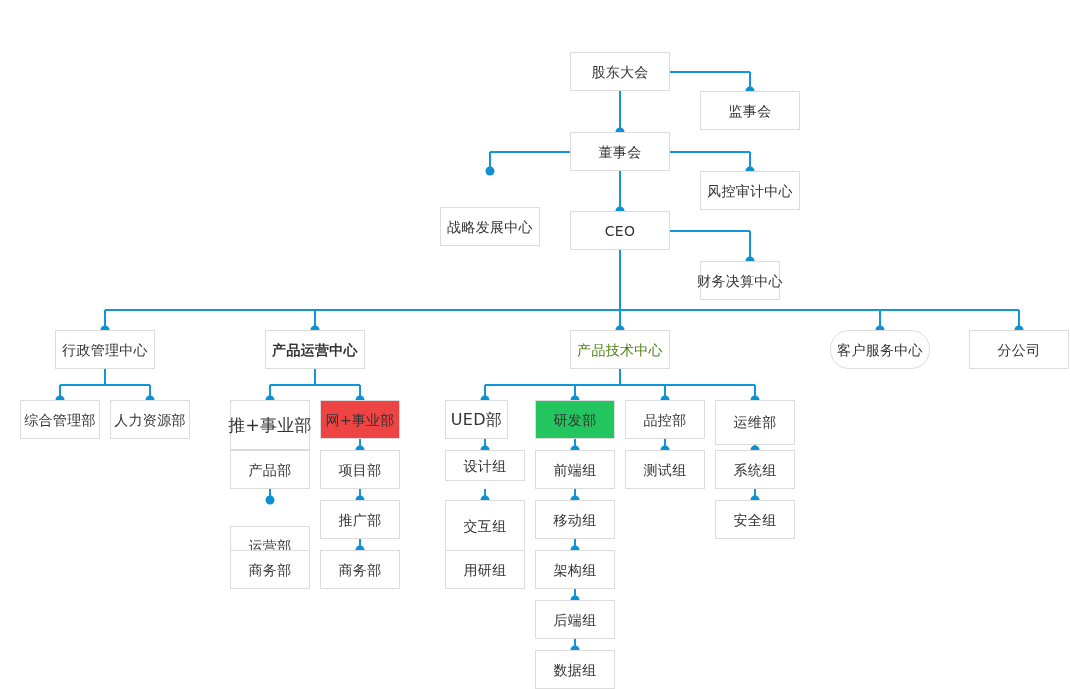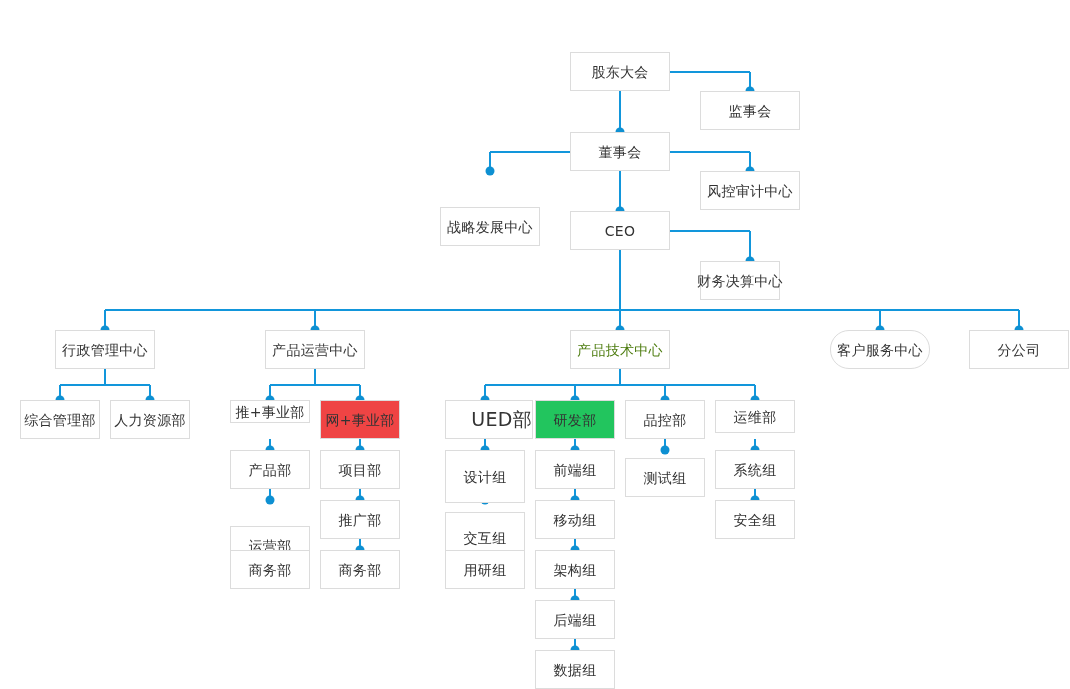--- a/index.html
+++ b/index.html
@@ -155,39 +155,39 @@
       </div>
       <div class="node" style="left: 570px; top: 211px; width: 100px; height: 39px; border-color: rgb(220, 220, 220); background: rgb(255, 255, 255); color: rgb(51, 51, 51); font-size: 14px;">
         <span class="node-label">CEO</span>
       </div>
       <div class="node" style="left: 700px; top: 261px; width: 80px; height: 39px; border-color: rgb(220, 220, 220); background: rgb(255, 255, 255); color: rgb(51, 51, 51); font-size: 14px;">
         <span class="node-label">财务决算中心</span>
       </div>
       <div class="node" style="left: 55px; top: 330px; width: 100px; height: 39px; border-color: rgb(220, 220, 220); background: rgb(255, 255, 255); color: rgb(51, 51, 51); font-size: 14px;">
         <span class="node-label">行政管理中心</span>
       </div>
-      <div class="node" style="left: 265px; top: 330px; width: 100px; height: 39px; border-color: rgb(220, 220, 220); background: rgb(255, 255, 255); color: rgb(51, 51, 51); font-size: 14px;">
+      <div class="node" style="left: 265px; top: 330px; width: 100px; height: 39px; border-color: rgb(220, 220, 220); background: rgb(255, 255, 255); color: rgb(51, 51, 51); font-size: 14px; font-weight: bold;">
         <span class="node-label">产品运营中心</span>
       </div>
       <div class="node" style="left: 570px; top: 330px; width: 100px; height: 39px; border-color: rgb(220, 220, 220); background: rgb(255, 255, 255); color: #4d7c0f; font-size: 14px;">
         <span class="node-label">产品技术中心</span>
       </div>
       <div class="node" style="left: 830px; top: 330px; width: 100px; height: 39px; border-color: rgb(220, 220, 220); background: rgb(255, 255, 255); color: rgb(51, 51, 51); font-size: 14px; border-radius: 19px;">
         <span class="node-label">客户服务中心</span>
       </div>
       <div class="node" style="left: 969px; top: 330px; width: 100px; height: 39px; border-color: rgb(220, 220, 220); background: rgb(255, 255, 255); color: rgb(51, 51, 51); font-size: 14px;">
         <span class="node-label">分公司</span>
       </div>
       <div class="node" style="left: 20px; top: 400px; width: 80px; height: 39px; border-color: rgb(220, 220, 220); background: rgb(255, 255, 255); color: rgb(51, 51, 51); font-size: 14px;">
         <span class="node-label">综合管理部</span>
       </div>
       <div class="node" style="left: 110px; top: 400px; width: 80px; height: 39px; border-color: rgb(220, 220, 220); background: rgb(255, 255, 255); color: rgb(51, 51, 51); font-size: 14px;">
         <span class="node-label">人力资源部</span>
       </div>
-      <div class="node" style="left: 230px; top: 400px; width: 80px; height: 23px; border-color: rgb(220, 220, 220); background: rgb(255, 255, 255); color: rgb(51, 51, 51); font-size: 14px;">
+      <div class="node" style="left: 230px; top: 400px; width: 80px; height: 50px; border-color: rgb(220, 220, 220); background: rgb(255, 255, 255); color: rgb(51, 51, 51); font-size: 17px;">
         <span class="node-label">推+事业部</span>
       </div>
       <div class="node" style="left: 320px; top: 400px; width: 80px; height: 39px; border-color: rgb(220, 220, 220); background: #ef4444; color: rgb(51, 51, 51); font-size: 14px;">
         <span class="node-label">网+事业部</span>
       </div>
       <div class="node" style="left: 230px; top: 450px; width: 80px; height: 39px; border-color: rgb(220, 220, 220); background: rgb(255, 255, 255); color: rgb(51, 51, 51); font-size: 14px;">
         <span class="node-label">产品部</span>
       </div>
       <div class="node" style="left: 320px; top: 450px; width: 80px; height: 39px; border-color: rgb(220, 220, 220); background: rgb(255, 255, 255); color: rgb(51, 51, 51); font-size: 14px;">
         <span class="node-label">项目部</span>
@@ -197,45 +197,45 @@
       </div>
       <div class="node" style="left: 320px; top: 500px; width: 80px; height: 39px; border-color: rgb(220, 220, 220); background: rgb(255, 255, 255); color: rgb(51, 51, 51); font-size: 14px;">
         <span class="node-label">推广部</span>
       </div>
       <div class="node" style="left: 230px; top: 550px; width: 80px; height: 39px; border-color: rgb(220, 220, 220); background: rgb(255, 255, 255); color: rgb(51, 51, 51); font-size: 14px;">
         <span class="node-label">商务部</span>
       </div>
       <div class="node" style="left: 320px; top: 550px; width: 80px; height: 39px; border-color: rgb(220, 220, 220); background: rgb(255, 255, 255); color: rgb(51, 51, 51); font-size: 14px;">
         <span class="node-label">商务部</span>
       </div>
-      <div class="node" style="left: 445px; top: 400px; width: 88px; height: 39px; border-color: rgb(220, 220, 220); background: rgb(255, 255, 255); color: rgb(51, 51, 51); font-size: 19px; justify-content: flex-end;">
+      <div class="node" style="left: 445px; top: 400px; width: 63px; height: 39px; border-color: rgb(220, 220, 220); background: rgb(255, 255, 255); color: rgb(51, 51, 51); font-size: 16px;">
         <span class="node-label">UED部</span>
       </div>
       <div class="node" style="left: 535px; top: 400px; width: 80px; height: 39px; border-color: rgb(220, 220, 220); background: #22c55e; color: rgb(51, 51, 51); font-size: 14px;">
         <span class="node-label">研发部</span>
       </div>
       <div class="node" style="left: 625px; top: 400px; width: 80px; height: 39px; border-color: rgb(220, 220, 220); background: rgb(255, 255, 255); color: rgb(51, 51, 51); font-size: 14px;">
         <span class="node-label">品控部</span>
       </div>
-      <div class="node" style="left: 715px; top: 400px; width: 80px; height: 33px; border-color: rgb(220, 220, 220); background: rgb(255, 255, 255); color: rgb(51, 51, 51); font-size: 14px;">
+      <div class="node" style="left: 715px; top: 400px; width: 80px; height: 45px; border-color: rgb(220, 220, 220); background: rgb(255, 255, 255); color: rgb(51, 51, 51); font-size: 14px; font-family: Liberation Mono, monospace;">
         <span class="node-label">运维部</span>
       </div>
-      <div class="node" style="left: 445px; top: 450px; width: 80px; height: 53px; border-color: rgb(220, 220, 220); background: rgb(255, 255, 255); color: rgb(51, 51, 51); font-size: 14px;">
+      <div class="node" style="left: 445px; top: 450px; width: 80px; height: 31px; border-color: rgb(220, 220, 220); background: rgb(255, 255, 255); color: rgb(51, 51, 51); font-size: 14px;">
         <span class="node-label">设计组</span>
       </div>
       <div class="node" style="left: 535px; top: 450px; width: 80px; height: 39px; border-color: rgb(220, 220, 220); background: rgb(255, 255, 255); color: rgb(51, 51, 51); font-size: 14px;">
         <span class="node-label">前端组</span>
       </div>
-      <div class="node" style="left: 625px; top: 450px; width: 80px; height: 39px; border-color: rgb(220, 220, 220); background: rgb(255, 255, 255); color: rgb(51, 51, 51); font-size: 14px; margin-top: 8px;">
+      <div class="node" style="left: 625px; top: 450px; width: 80px; height: 39px; border-color: rgb(220, 220, 220); background: rgb(255, 255, 255); color: rgb(51, 51, 51); font-size: 14px;">
         <span class="node-label">测试组</span>
       </div>
       <div class="node" style="left: 715px; top: 450px; width: 80px; height: 39px; border-color: rgb(220, 220, 220); background: rgb(255, 255, 255); color: rgb(51, 51, 51); font-size: 14px;">
         <span class="node-label">系统组</span>
       </div>
-      <div class="node" style="left: 445px; top: 512px; width: 80px; height: 52px; border-color: rgb(220, 220, 220); background: rgb(255, 255, 255); color: rgb(51, 51, 51); font-size: 14px;">
+      <div class="node" style="left: 445px; top: 500px; width: 80px; height: 52px; border-color: rgb(220, 220, 220); background: rgb(255, 255, 255); color: rgb(51, 51, 51); font-size: 14px;">
         <span class="node-label">交互组</span>
       </div>
       <div class="node" style="left: 535px; top: 500px; width: 80px; height: 39px; border-color: rgb(220, 220, 220); background: rgb(255, 255, 255); color: rgb(51, 51, 51); font-size: 14px;">
         <span class="node-label">移动组</span>
       </div>
       <div class="node" style="left: 715px; top: 500px; width: 80px; height: 39px; border-color: rgb(220, 220, 220); background: rgb(255, 255, 255); color: rgb(51, 51, 51); font-size: 14px;">
         <span class="node-label">安全组</span>
       </div>
       <div class="node" style="left: 445px; top: 550px; width: 80px; height: 39px; border-color: rgb(220, 220, 220); background: rgb(255, 255, 255); color: rgb(51, 51, 51); font-size: 14px;">
         <span class="node-label">用研组</span>

